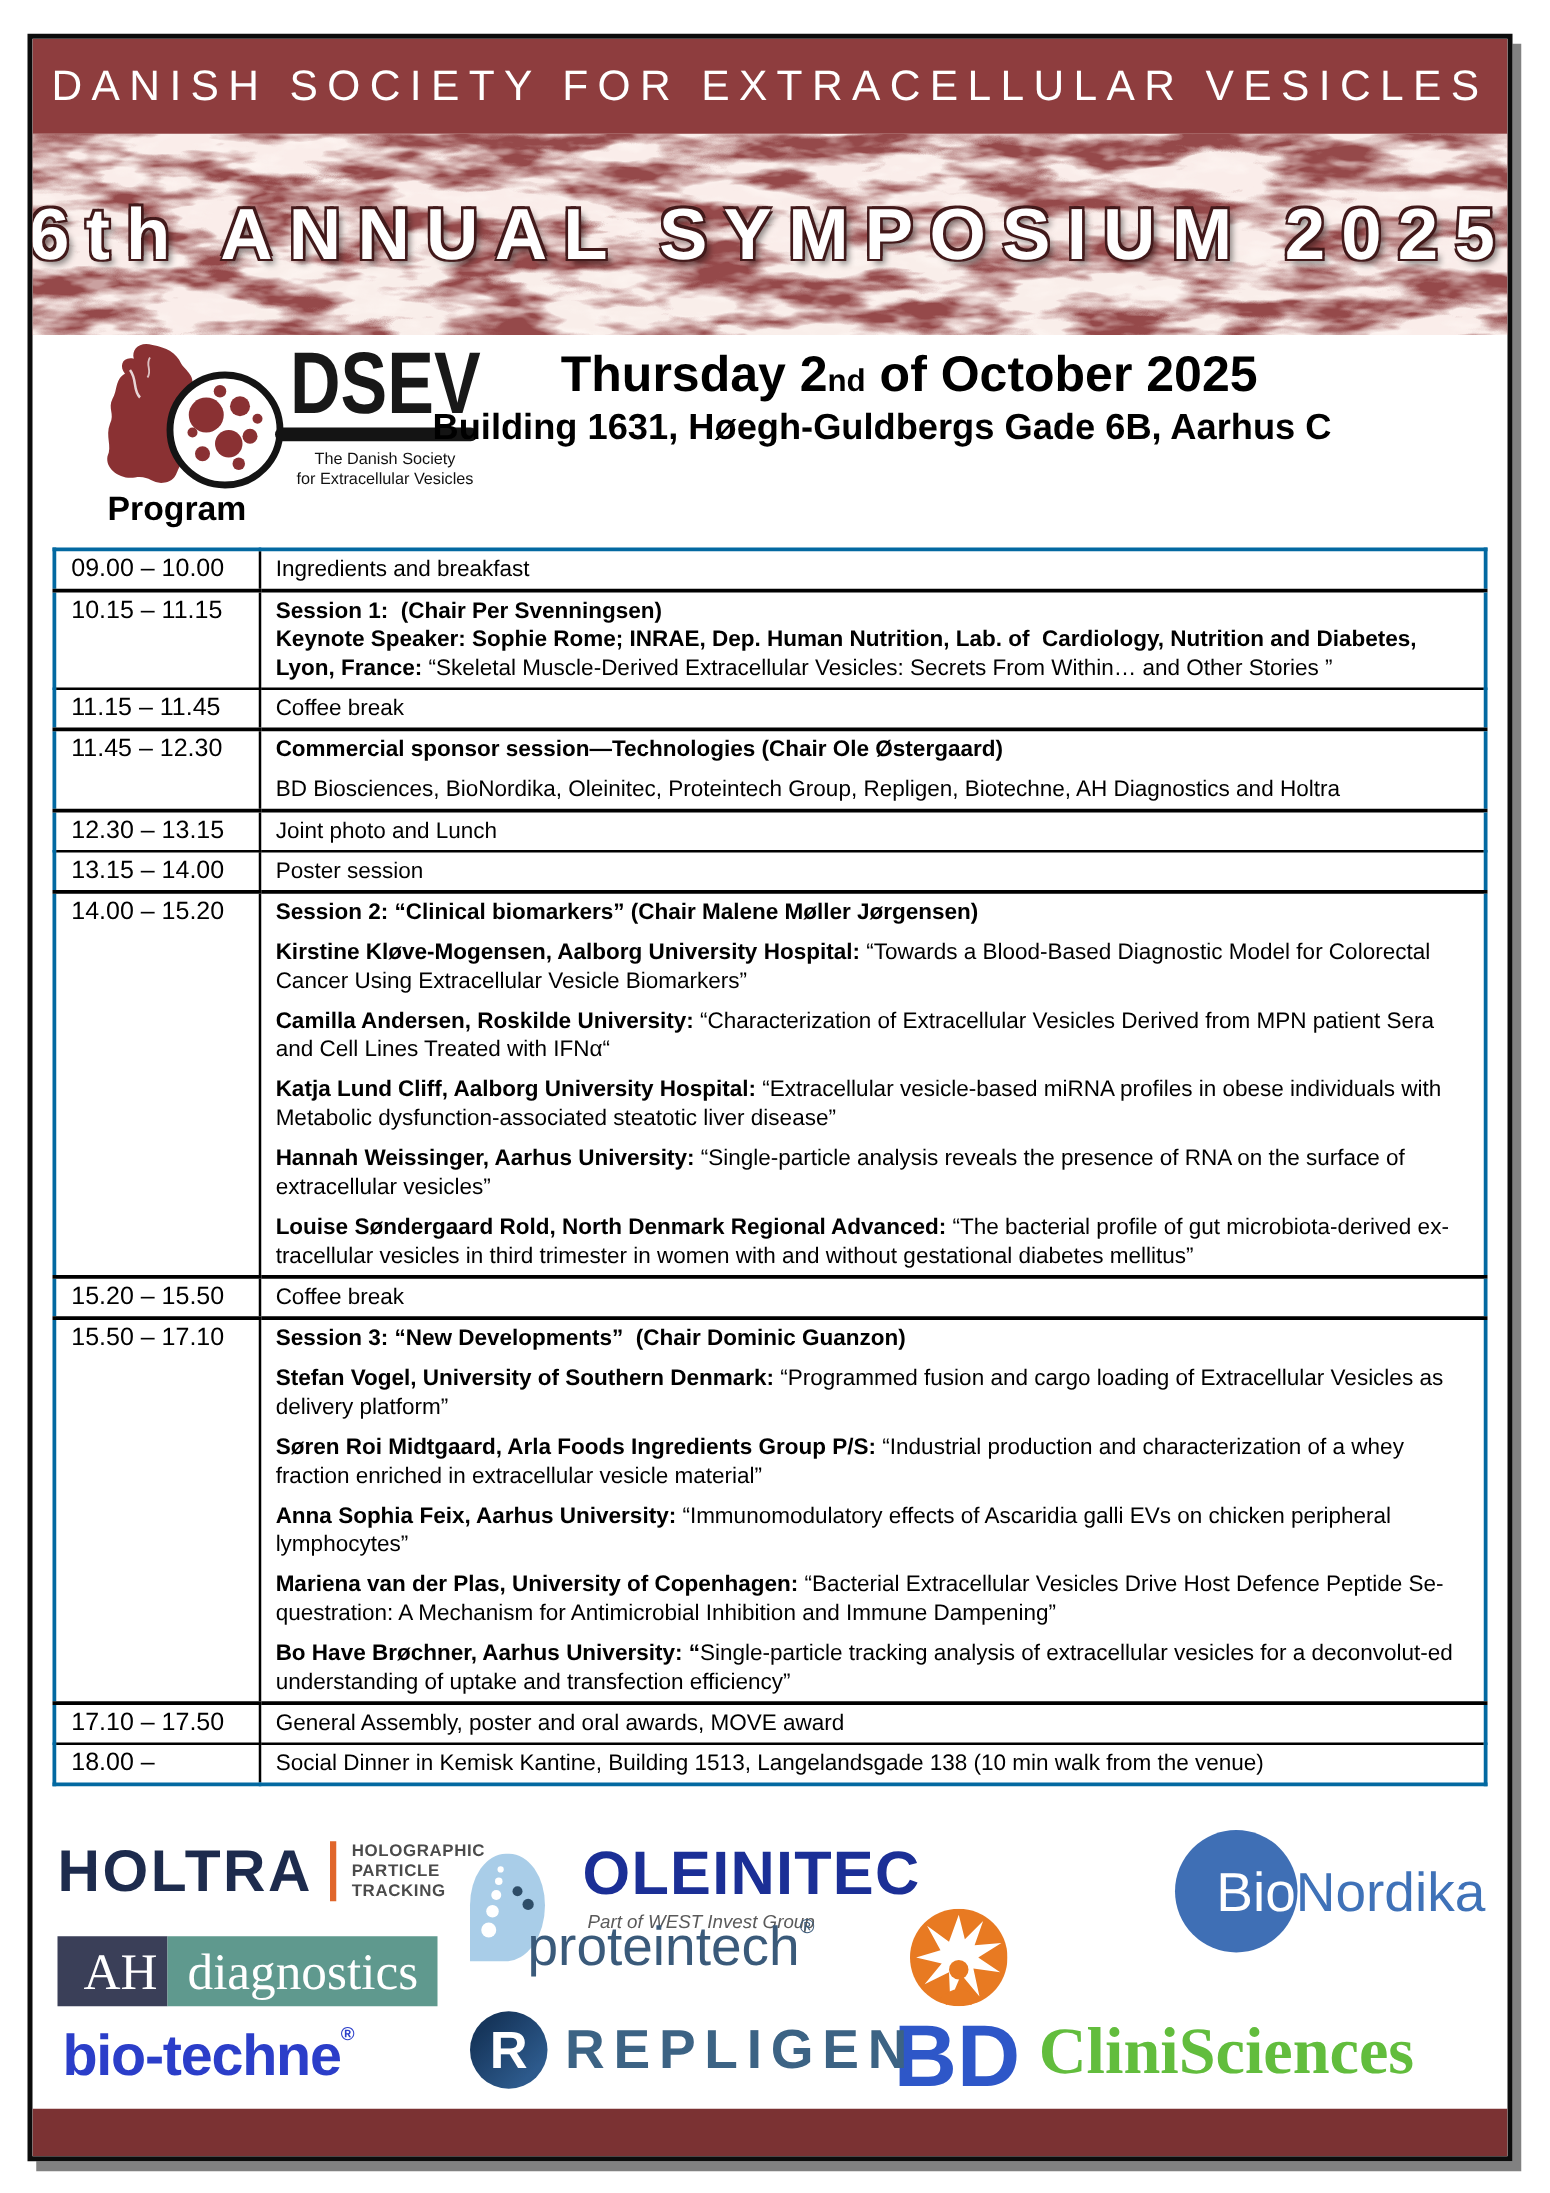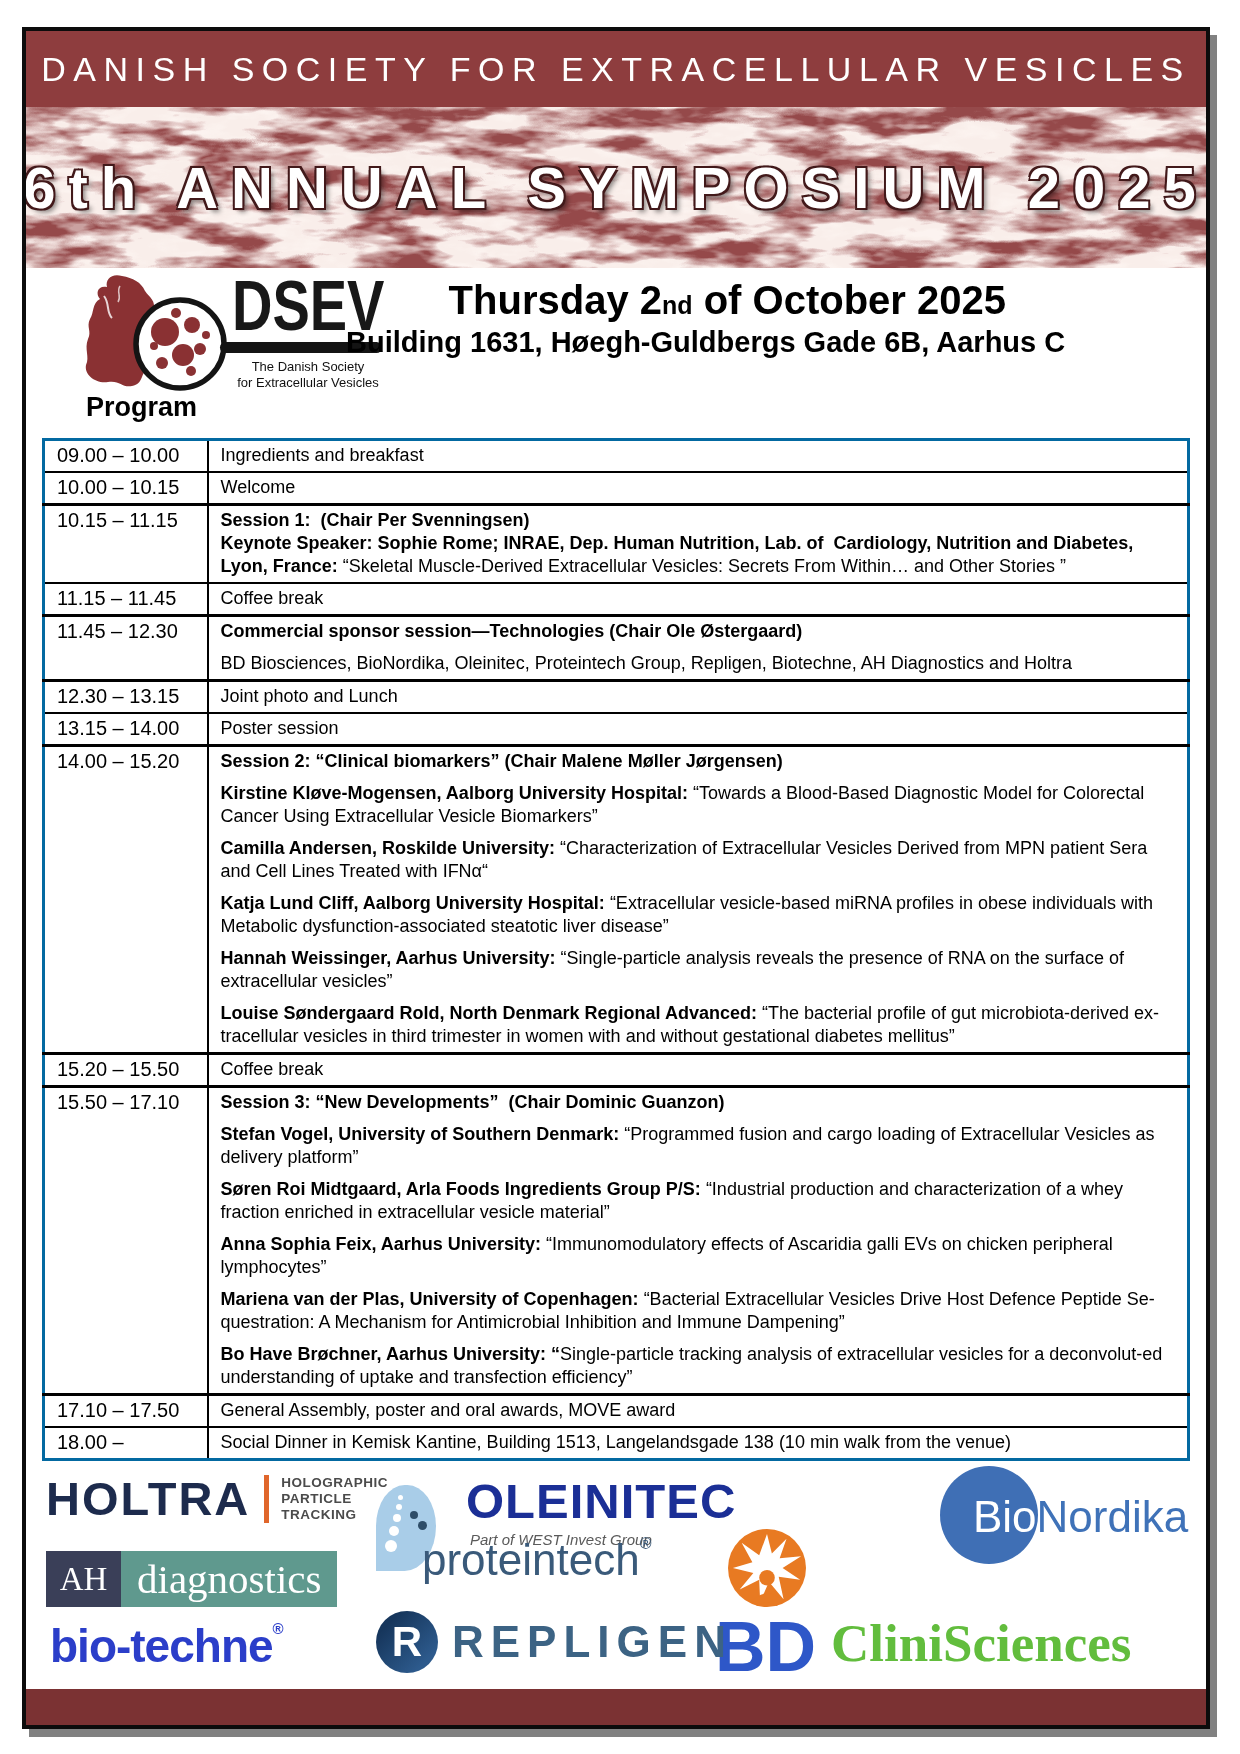--- a/index.html
+++ b/index.html
@@ -55,21 +55,21 @@
   .oleinitec{left:440px;top:12px;text-align:left;}
   .olei-name{font-size:49px;font-weight:bold;color:#1b2f96;letter-spacing:1px;display:block;}
   .olei-tag{font-size:15px;font-style:italic;color:#5a5a5a;display:block;margin-top:2px;padding-left:4px;}
   
   .bionordika{left:914px;top:5px;width:270px;height:100px;}
   .bn-circle{position:absolute;left:0;top:0;width:98px;height:98px;border-radius:50%;background:#3f6fb5;}
   .bn-text{position:absolute;left:33px;top:26px;font-size:44px;color:#3f72b8;}
   .bn-text .bn-bio{color:#ffffff;}
   
   .ah{left:20px;top:90px;display:flex;font-family:"Liberation Serif", serif;}
-  .ah-box{background:#3a3f58;color:#fff;font-size:33px;width:75px;height:56px;display:flex;align-items:center;justify-content:center;}
+  .ah-box{background:#3a3f58;color:#fff;font-size:41px;width:75px;height:56px;display:flex;align-items:center;justify-content:center;padding-left:13px;}
   .ah-rest{background:#5f998e;color:#fff;font-size:41px;height:56px;display:flex;align-items:center;padding:0 16px;}
   
   .proteintech{left:350px;top:24px;width:310px;height:110px;padding-left:28px;}
   .pt-drop{position:absolute;left:0;top:0;width:60px;height:86px;background:#a9cde8;border-radius:55% 55% 60% 0;}
   .pt-dot{position:absolute;border-radius:50%;background:#fff;}
   .pt-dot.d1{left:22px;top:10px;width:5px;height:5px;}
   .pt-dot.d2{left:20px;top:19px;width:6px;height:6px;}
   .pt-dot.d3{left:17px;top:29px;width:8px;height:8px;}
   .pt-dot.d4{left:13px;top:41px;width:10px;height:10px;}
   .pt-dot.d5{left:9px;top:55px;width:12px;height:12px;}
@@ -159,26 +159,20 @@
         <col style="width:164px">
         <col>
       </colgroup>
     <tbody id="schedule-body">
         <tr>
           <td class="time">09.00 – 10.00</td>
           <td class="desc">
             <p><span>Ingredients and breakfast</span></p>
           </td>
         </tr>
-        <tr>
-          <td class="time">10.00 – 10.15</td>
-          <td class="desc">
-            <p><span>Welcome</span></p>
-          </td>
-        </tr>
         <tr class="thick">
           <td class="time">10.15 – 11.15</td>
           <td class="desc">
             <p><b>Session 1:  (Chair Per Svenningsen)</b></p>
             <p><b>Keynote Speaker: Sophie Rome; INRAE, Dep. Human Nutrition, Lab. of  Cardiology, Nutrition and Diabetes, Lyon, France: </b><span>“Skeletal Muscle-Derived Extracellular Vesicles: Secrets From Within… and Other Stories ”</span></p>
           </td>
         </tr>
         <tr>
           <td class="time">11.15 – 11.45</td>
           <td class="desc">

